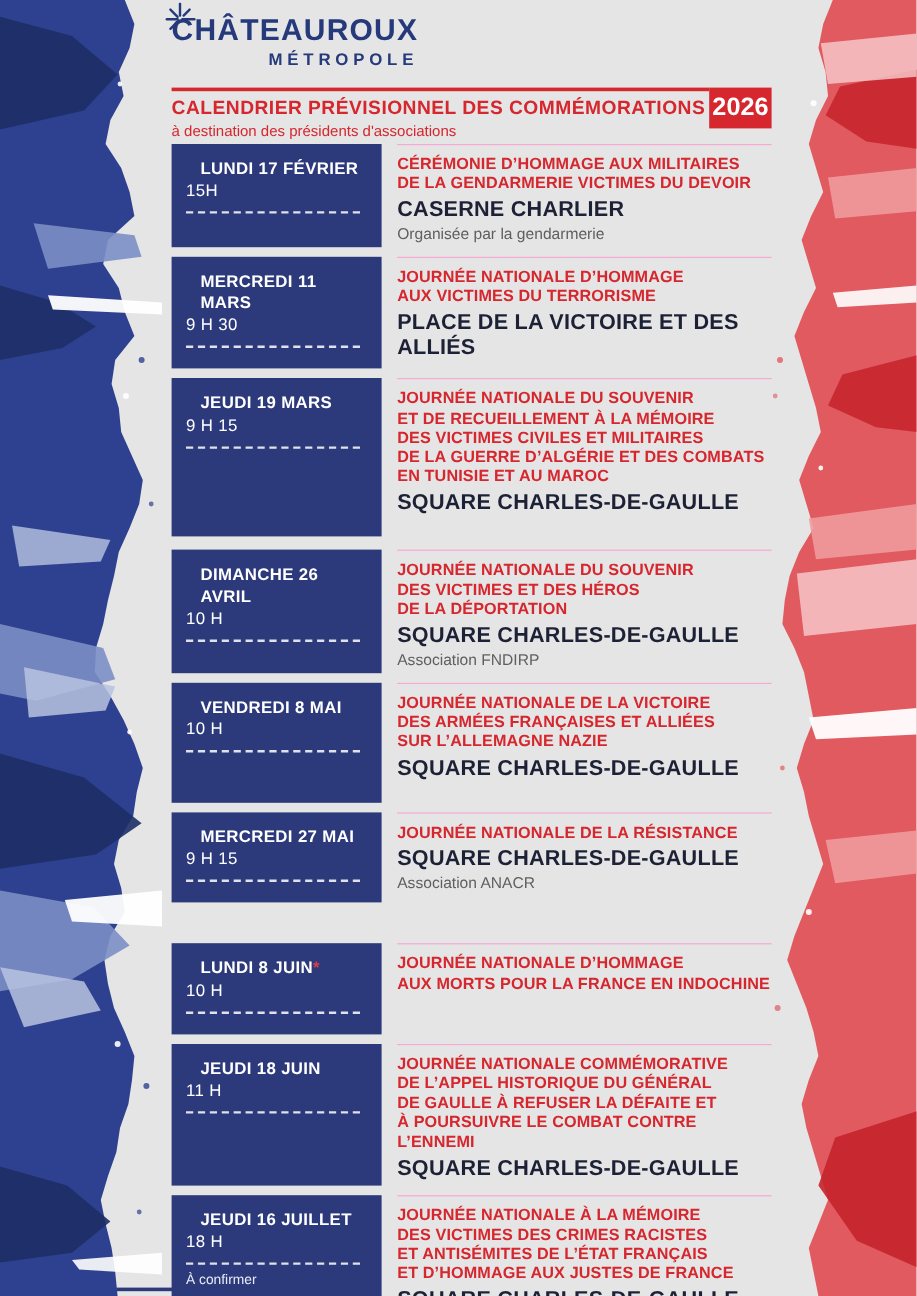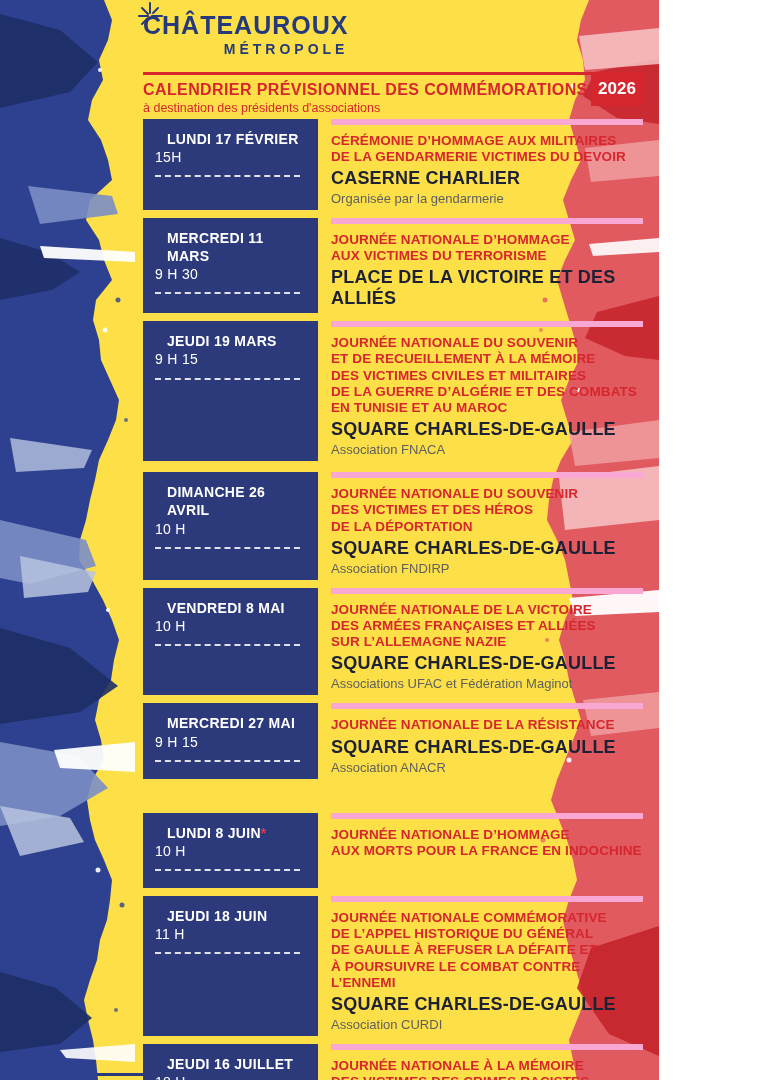--- a/index.html
+++ b/index.html
@@ -1,50 +1,50 @@
 <!DOCTYPE html>
 <html><head>
 <meta charset="utf-8">
 <style>
   html,body{margin:0;padding:0;background:#ffffff;}
-  .page{position:relative;width:659px;height:1080px;background:#fde047;overflow:hidden;
+  .page{position:relative;width:764px;height:1080px;background:#e5e5e5;overflow:hidden;
         font-family:"Liberation Sans", sans-serif;}
 
   
   .band{position:absolute;top:0;height:1080px;pointer-events:none;}
   .band-left{left:0;width:135px;}
   .band-right{right:0;width:120px;}
 
   
   .content{position:absolute;left:143px;top:0;width:500px;}
 
   
   .logo{position:relative;display:inline-block;margin-top:12px;}
   .logo-title{font-size:25px;font-weight:bold;letter-spacing:1px;color:#25397b;line-height:1.1;}
   .logo-sub{font-size:14px;font-weight:bold;letter-spacing:4px;color:#25397b;text-align:right;margin-top:1px;}
   .logo-star{position:absolute;left:-7px;top:-10px;}
 
   
   .header-band{position:relative;margin-top:14px;min-height:47px;}
   .header-rule{position:absolute;top:0;left:0;right:52px;height:3px;background:#d6262e;}
   .year-badge{position:absolute;top:0;right:0;width:52px;height:34px;background:#d6262e;color:#ffffff;
-              font-size:17px;font-weight:bold;display:flex;align-items:center;justify-content:center;}
+              font-size:21px;font-weight:bold;display:flex;align-items:center;justify-content:center;}
   .page-title{padding-top:9px;font-size:16px;font-weight:bold;letter-spacing:0.4px;color:#d6262e;white-space:nowrap;}
   .page-subtitle{font-size:12.5px;color:#d6262e;margin-top:2px;}
 
   
   .events{margin-top:0;}
   .event-row{display:flex;align-items:stretch;margin-bottom:8px;}
   .date-cell{flex:0 0 175px;background:#2c3a7b;color:#ffffff;padding:11px 12px 8px 12px;box-sizing:border-box;margin-right:13px;}
   .event-date{font-size:14px;font-weight:bold;letter-spacing:0.3px;line-height:1.3;padding-left:12px;}
   .date-mark{color:#e0394a;font-weight:bold;}
   .event-time{font-size:14px;font-weight:normal;letter-spacing:0.3px;line-height:1.3;}
   .dashed-divider{border-top:2px dashed rgba(255,255,255,0.85);margin-top:9px;width:96%;}
   .event-note{font-size:11.5px;font-weight:normal;color:#e8ecf7;margin-top:7px;min-height:2px;}
-  .details{flex:1;border-top:6px solid #f9a8d4;padding:8px 0 4px 0;box-sizing:border-box;}
+  .details{flex:1;border-top:1px solid #f9a8d4;padding:8px 0 4px 0;box-sizing:border-box;}
   .event-title{font-size:13.5px;font-weight:bold;color:#d6262e;line-height:1.2;white-space:pre-line;letter-spacing:0.1px;}
   .event-location{font-size:18px;font-weight:bold;color:#1d2135;margin-top:3px;letter-spacing:0.2px;}
   .event-organizer{font-size:13px;color:#5f5f5f;margin-top:2px;min-height:2px;}
 
   
   .r0{min-height:80px;}.r1{min-height:80px;}.r2{min-height:132px;}.r3{min-height:100px;margin-top:11px;}
   .r4{min-height:100px;}.r5{min-height:70px;}.r6{min-height:70px;margin-top:34px;}.r7{min-height:112px;}.r8{min-height:116px;}
 
   .footer-line{position:absolute;left:97px;top:1073px;width:118px;height:3px;background:#2c3a7b;}
 </style>
@@ -164,21 +164,20 @@
           <div class="dashed-divider"></div>
           <div class="event-note"></div>
         </div>
         <div class="details">
           <div class="event-title">JOURNÉE NATIONALE DU SOUVENIR
 ET DE RECUEILLEMENT À LA MÉMOIRE
 DES VICTIMES CIVILES ET MILITAIRES
 DE LA GUERRE D’ALGÉRIE ET DES COMBATS
 EN TUNISIE ET AU MAROC</div>
           <div class="event-location">SQUARE CHARLES-DE-GAULLE</div>
-          <div class="event-organizer">Association FNACA</div>
         </div>
       </div>
 
       <div class="event-row r3">
         <div class="date-cell">
           <div class="event-date"><span>DIMANCHE 26 AVRIL</span><span class="date-mark"></span></div>
           <div class="event-time">10 H</div>
           <div class="dashed-divider"></div>
           <div class="event-note"></div>
         </div>
@@ -196,21 +195,20 @@
           <div class="event-date"><span>VENDREDI 8 MAI</span><span class="date-mark"></span></div>
           <div class="event-time">10 H</div>
           <div class="dashed-divider"></div>
           <div class="event-note"></div>
         </div>
         <div class="details">
           <div class="event-title">JOURNÉE NATIONALE DE LA VICTOIRE
 DES ARMÉES FRANÇAISES ET ALLIÉES
 SUR L’ALLEMAGNE NAZIE</div>
           <div class="event-location">SQUARE CHARLES-DE-GAULLE</div>
-          <div class="event-organizer">Associations UFAC et Fédération Maginot</div>
         </div>
       </div>
 
       <div class="event-row r5">
         <div class="date-cell">
           <div class="event-date"><span>MERCREDI 27 MAI</span><span class="date-mark"></span></div>
           <div class="event-time">9 H 15</div>
           <div class="dashed-divider"></div>
           <div class="event-note"></div>
         </div>
@@ -241,21 +239,20 @@
           <div class="event-time">11 H</div>
           <div class="dashed-divider"></div>
           <div class="event-note"></div>
         </div>
         <div class="details">
           <div class="event-title">JOURNÉE NATIONALE COMMÉMORATIVE
 DE L’APPEL HISTORIQUE DU GÉNÉRAL
 DE GAULLE À REFUSER LA DÉFAITE ET
 À POURSUIVRE LE COMBAT CONTRE L’ENNEMI</div>
           <div class="event-location">SQUARE CHARLES-DE-GAULLE</div>
-          <div class="event-organizer">Association CURDI</div>
         </div>
       </div>
 
       <div class="event-row r8">
         <div class="date-cell">
           <div class="event-date"><span>JEUDI 16 JUILLET</span><span class="date-mark"></span></div>
           <div class="event-time">18 H</div>
           <div class="dashed-divider"></div>
           <div class="event-note">À confirmer</div>
         </div>

